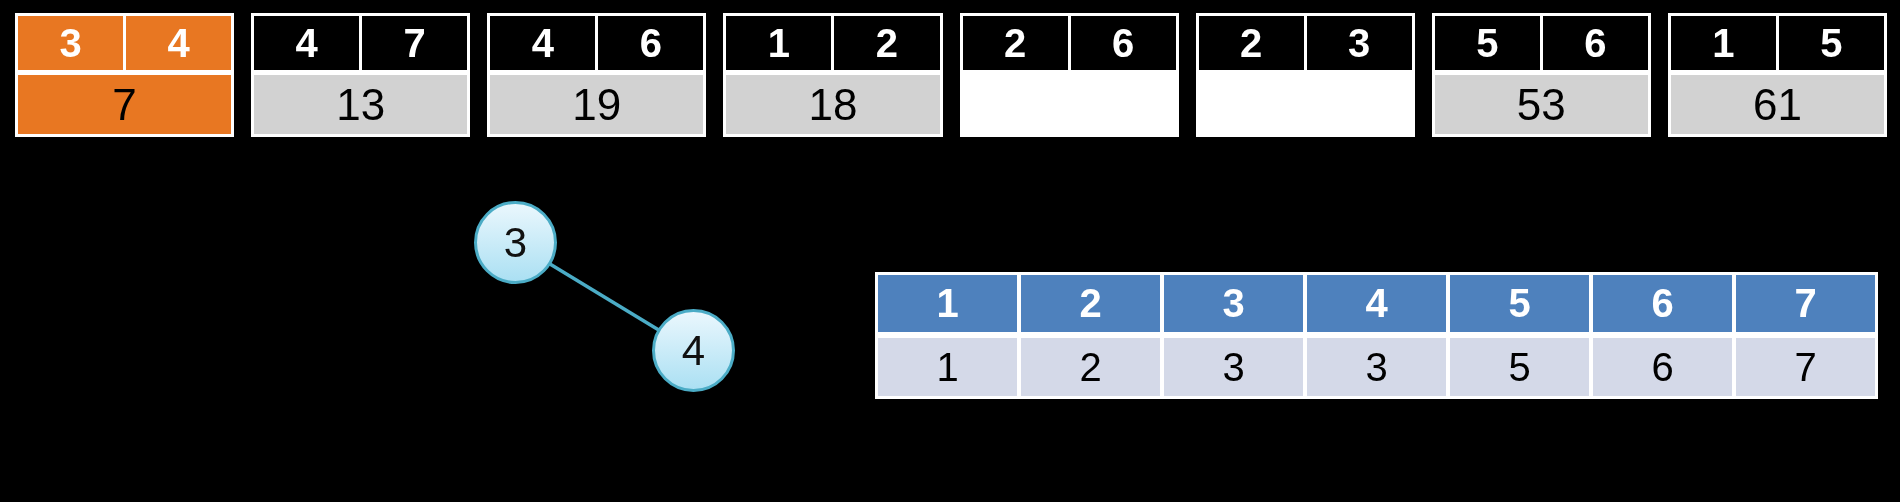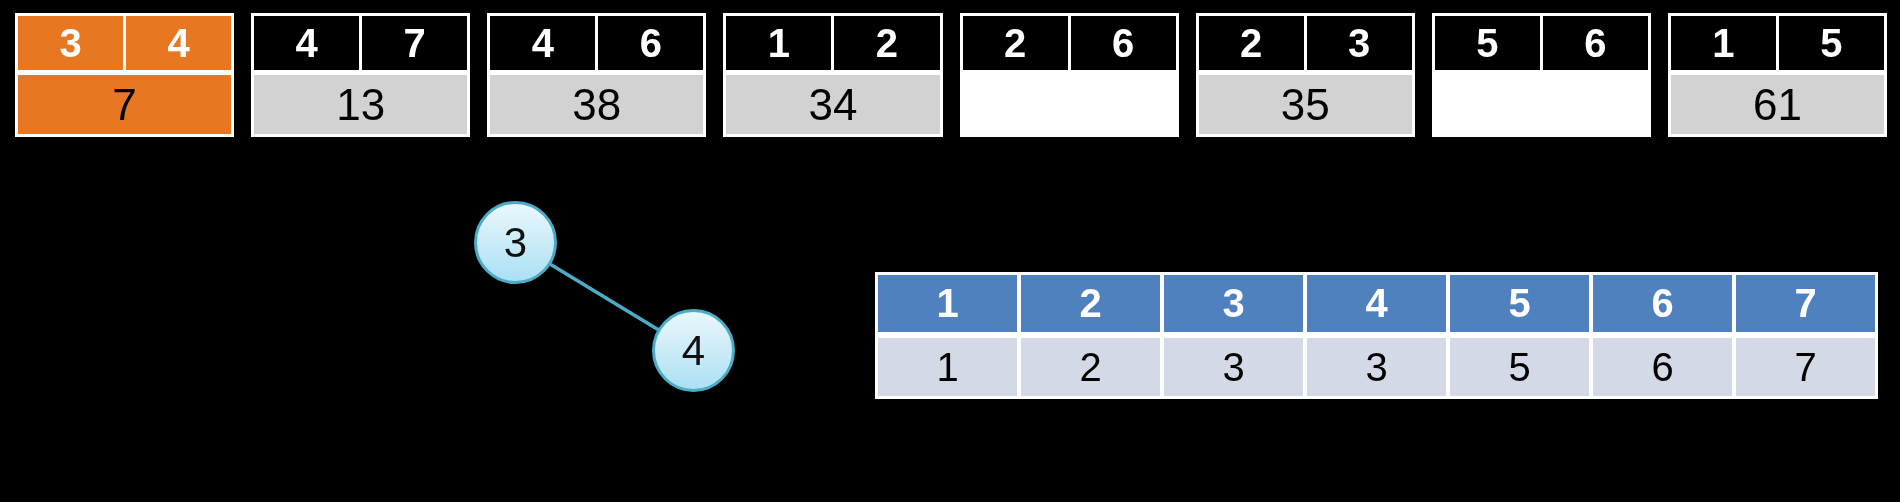--- a/index.html
+++ b/index.html
@@ -142,51 +142,51 @@
       <div class="endpoint">7</div>
     </div>
     <div class="weight">13</div>
   </div>
 
   <div class="edge-card">
     <div class="pair">
       <div class="endpoint">4</div>
       <div class="endpoint">6</div>
     </div>
-    <div class="weight">38</div>
+    <div class="weight">19</div>
   </div>
 
   <div class="edge-card">
     <div class="pair">
       <div class="endpoint">1</div>
       <div class="endpoint">2</div>
     </div>
-    <div class="weight">34</div>
+    <div class="weight">18</div>
   </div>
 
   <div class="edge-card">
     <div class="pair">
       <div class="endpoint">2</div>
       <div class="endpoint">6</div>
     </div>
   </div>
 
   <div class="edge-card">
     <div class="pair">
       <div class="endpoint">2</div>
       <div class="endpoint">3</div>
     </div>
-    <div class="weight">35</div>
   </div>
 
   <div class="edge-card">
     <div class="pair">
       <div class="endpoint">5</div>
       <div class="endpoint">6</div>
     </div>
+    <div class="weight">53</div>
   </div>
 
   <div class="edge-card">
     <div class="pair">
       <div class="endpoint">1</div>
       <div class="endpoint">5</div>
     </div>
     <div class="weight">61</div>
   </div>
 

